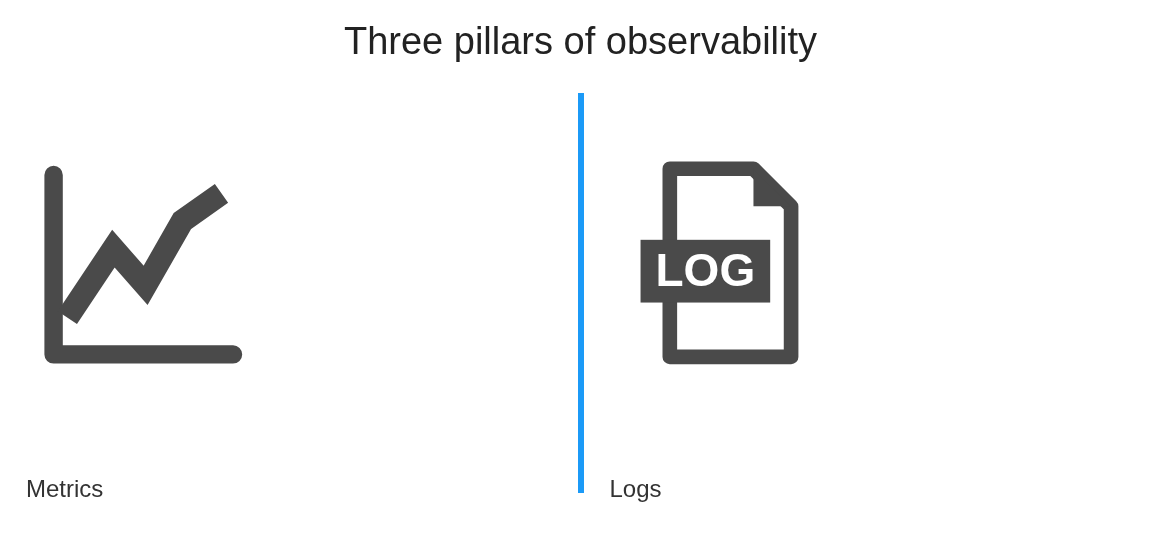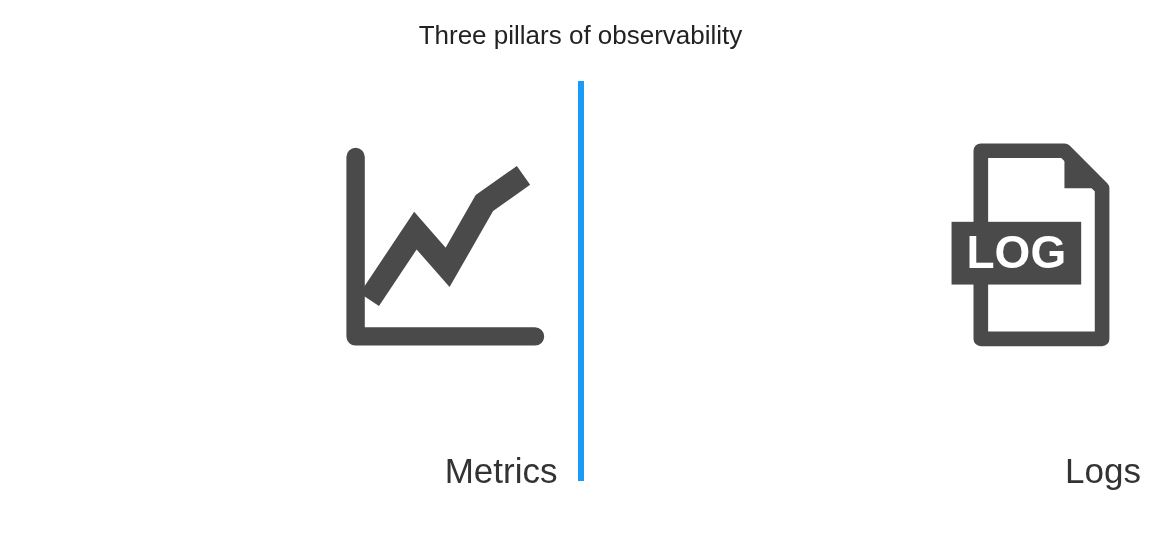--- a/index.html
+++ b/index.html
@@ -11,57 +11,57 @@
       width: 1161px;
       height: 535px;
       background: #ffffff;
       font-family: 'Segoe UI', Arial, sans-serif;
       display: flex;
       flex-direction: column;
       align-items: center;
       padding-top: 20px;
     }
     .title {
-      font-size: 26px;
+      font-size: 38px;
       color: #222;
       font-weight: 400;
       margin-bottom: 30px;
       text-align: center;
     }
     .pillars-container {
       display: flex;
       justify-content: center;
       align-items: stretch;
       width: 100%;
       height: 420px;
       position: relative;
     }
     .pillar {
       flex: 1;
       display: flex;
       flex-direction: column;
-      align-items: flex-end;
+      align-items: flex-start;
       justify-content: space-between;
-      padding: 30px 20px 10px 8px;
+      padding: 30px 20px 10px 26px;
       gap: 44px;
     }
     .divider {
       width: 3px;
       background: #1b9af7;
       height: 400px;
       align-self: flex-start;
     }
     .icon-wrapper {
       flex: 1;
       display: flex;
       align-items: center;
       justify-content: center;
     }
     .pillar-label {
-      font-size: 35px;
+      font-size: 24px;
       color: #333;
       font-weight: 400;
       margin-top: 20px;
     }
     svg {
       display: block;
     }
   </style>
 </head>
 <body>

